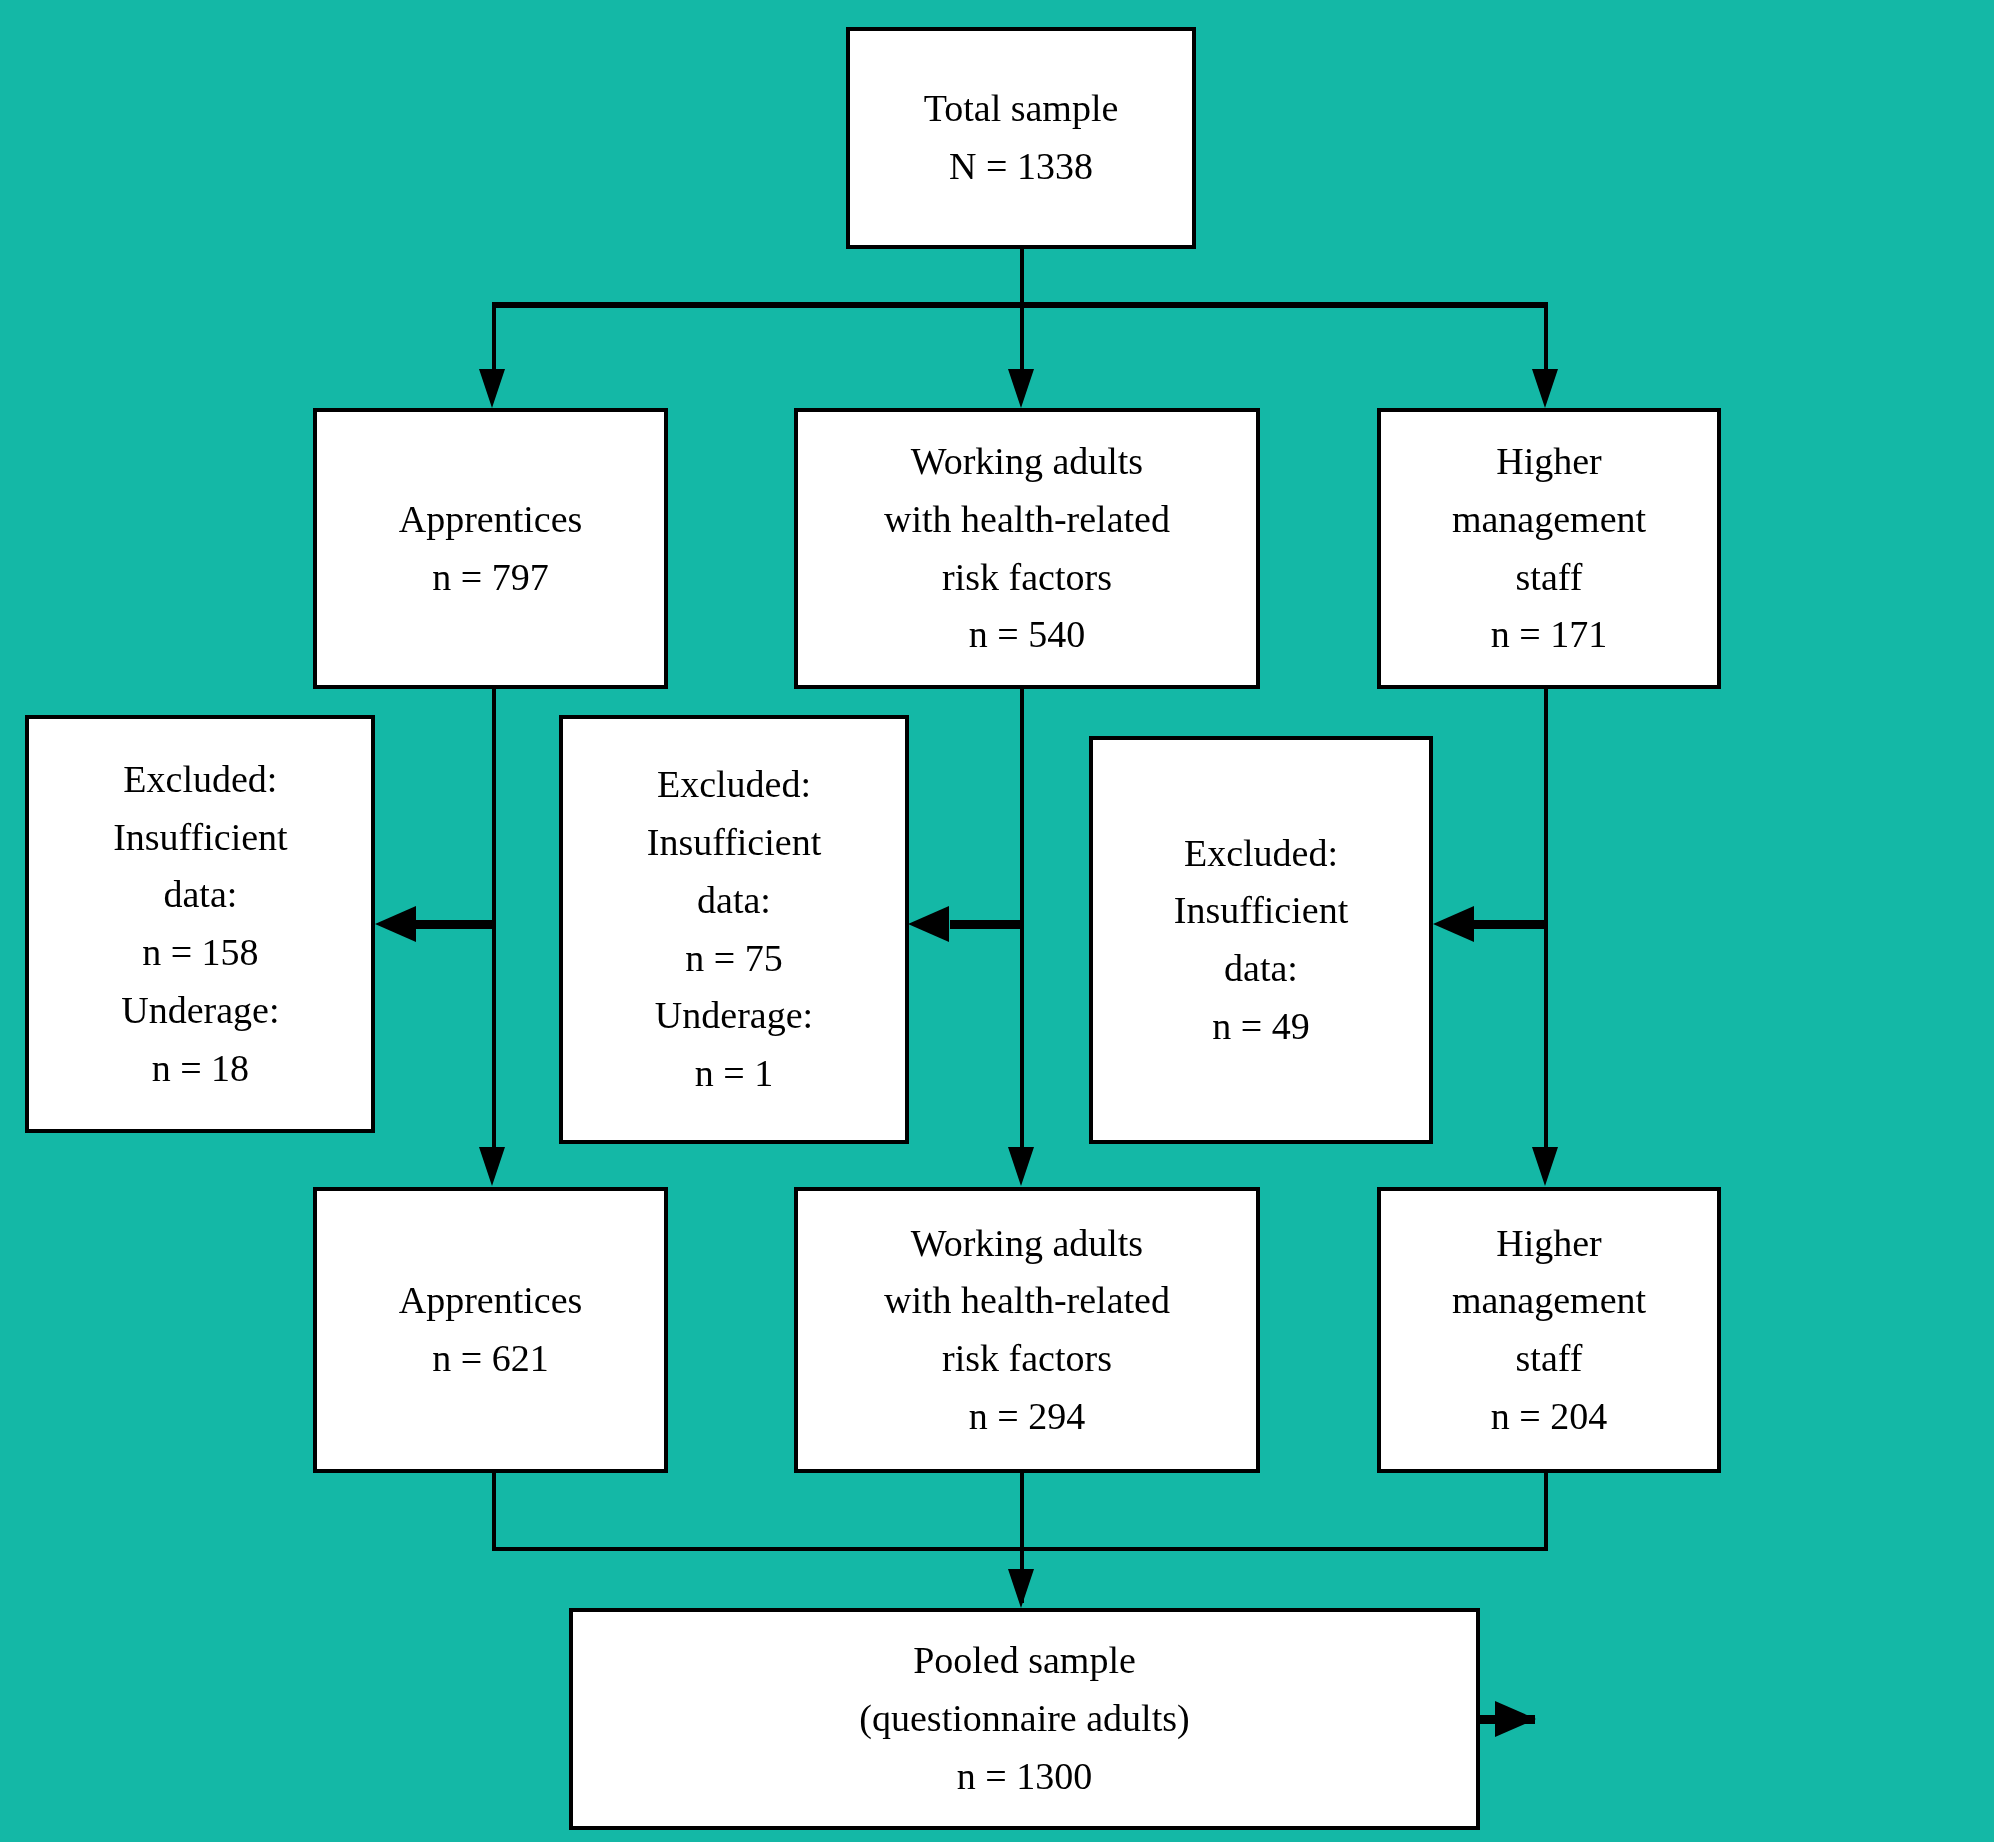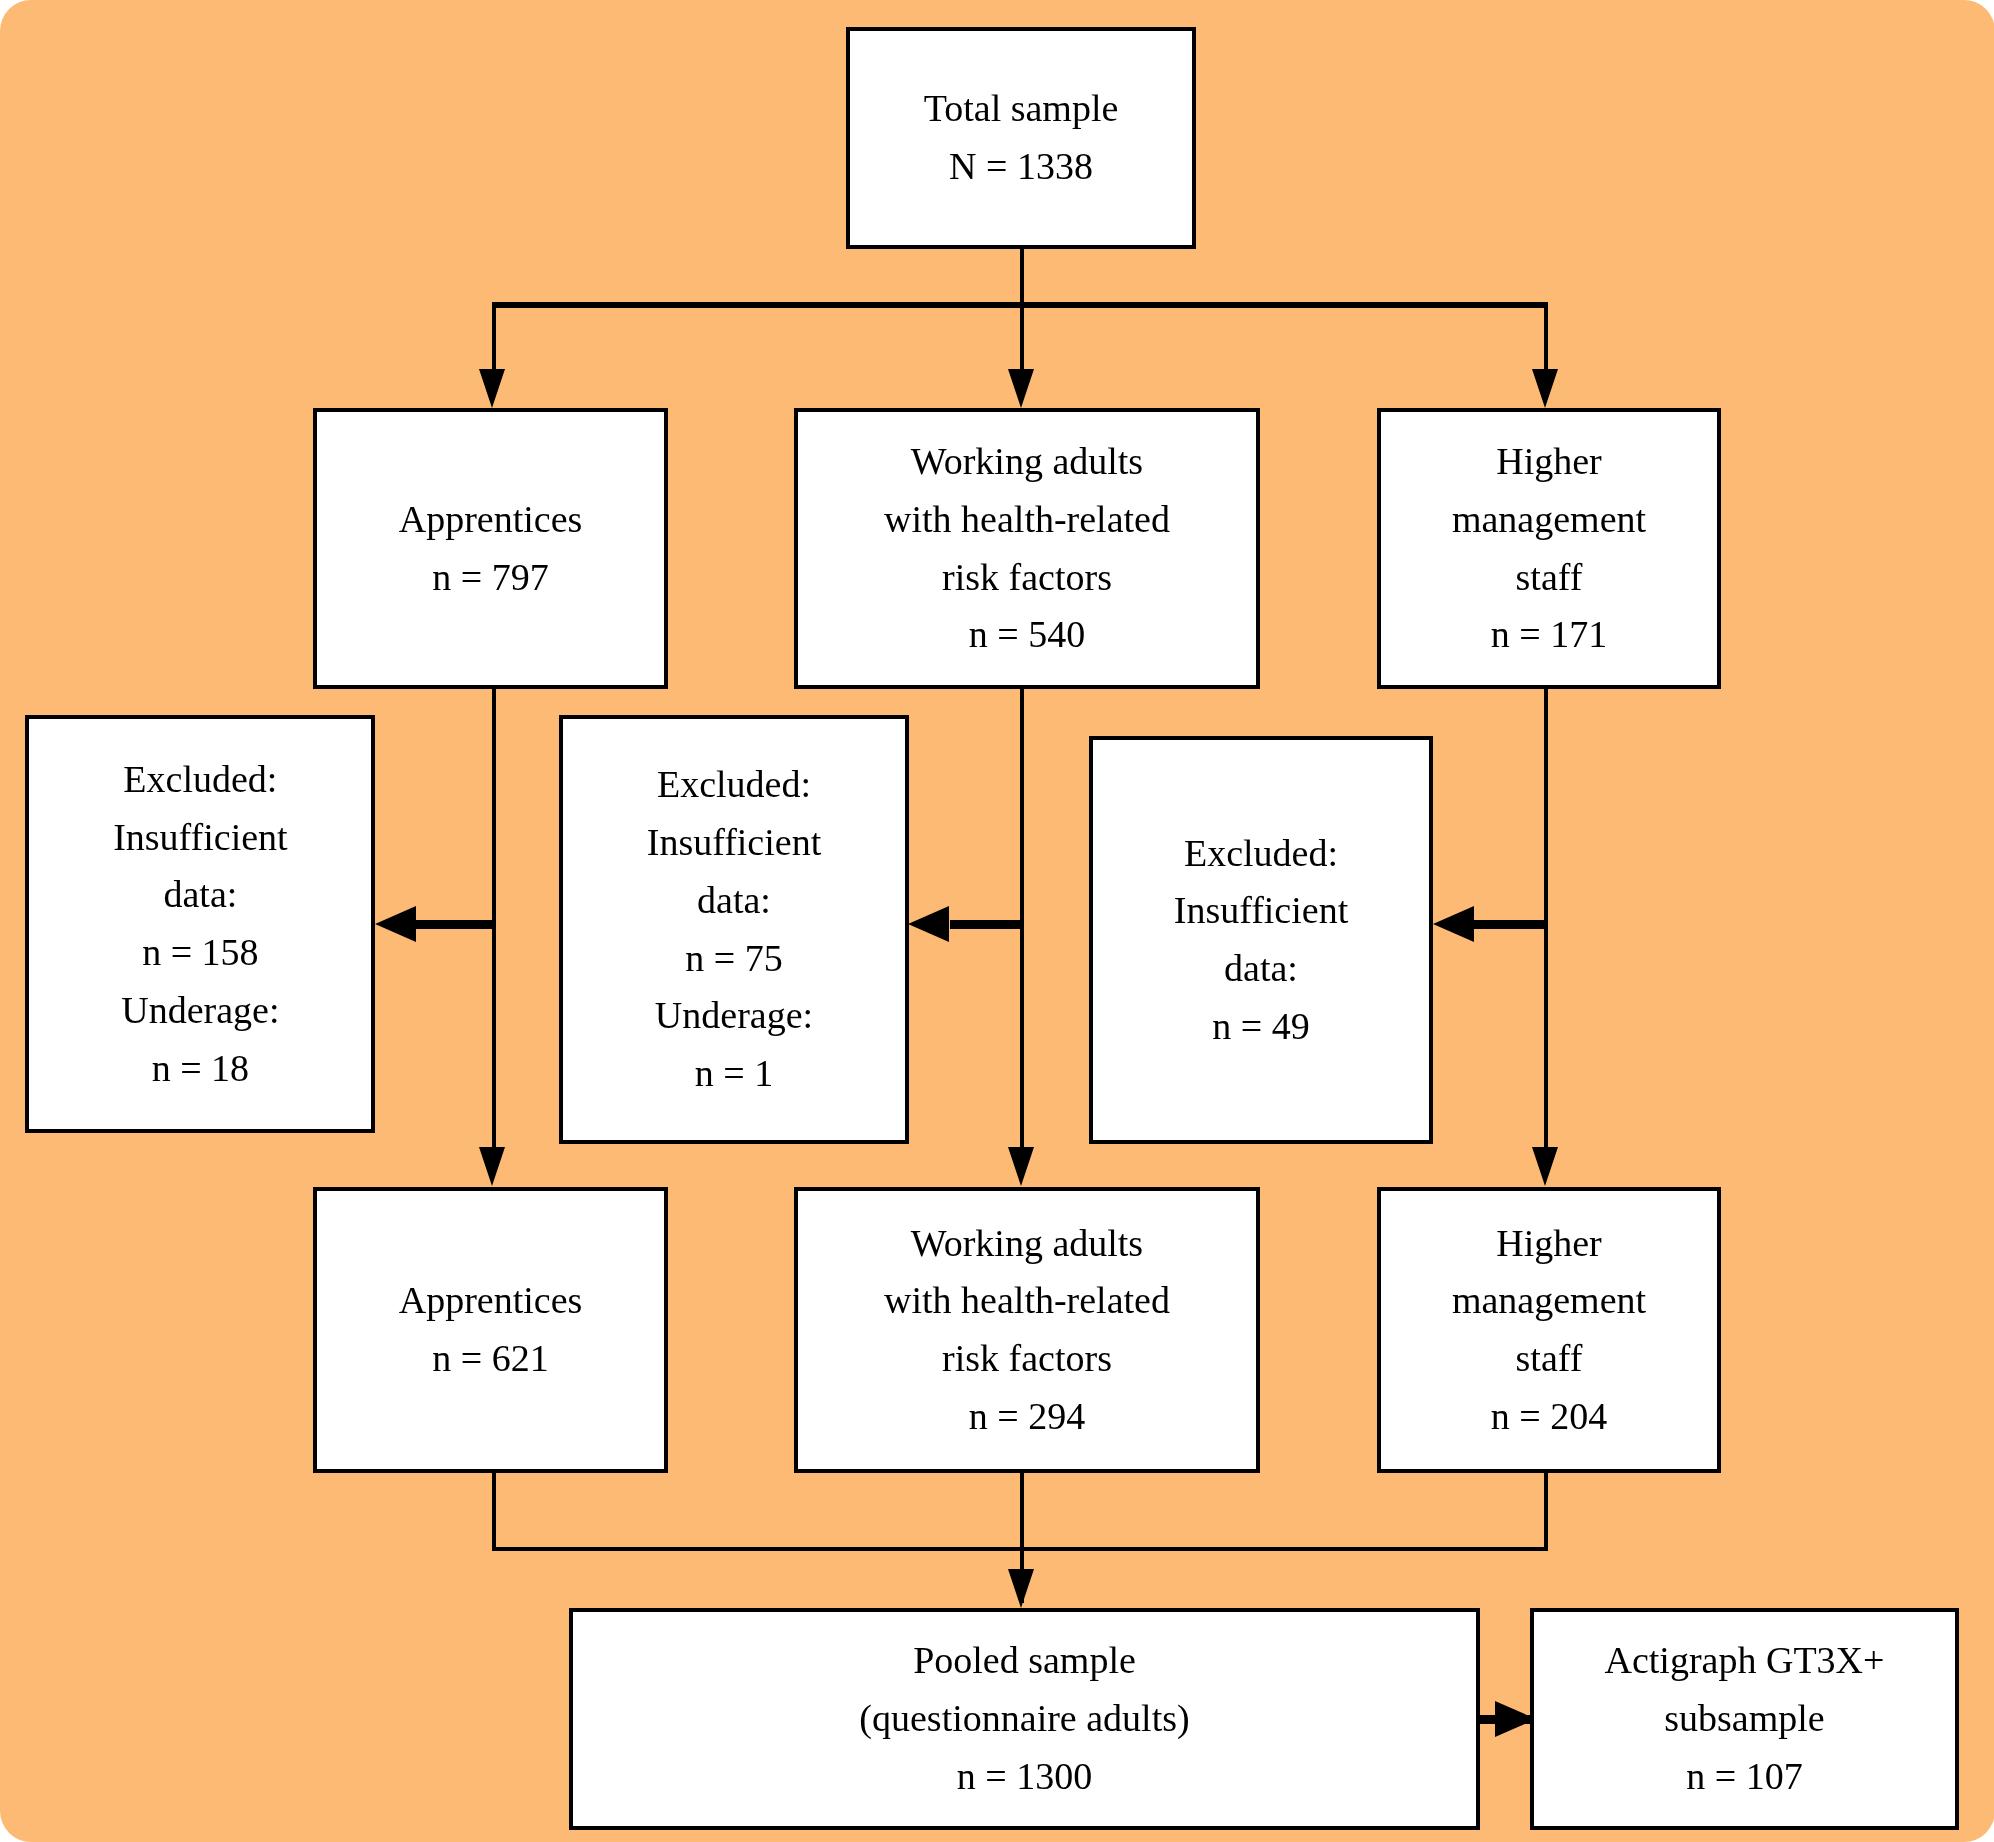--- a/index.html
+++ b/index.html
@@ -5,24 +5,23 @@
 <style>
   html, body {
     margin: 0;
     padding: 0;
     background: #ffffff;
   }
   #canvas {
     position: relative;
     width: 1995px;
     height: 1842px;
-    background: #fdba74;
+    background: #14b8a6;
     font-family: "Liberation Serif", "DejaVu Serif", serif;
     overflow: hidden;
-    border-radius: 31px;
   }
   .node {
     position: absolute;
     box-sizing: border-box;
     border: 4.8px solid #000000;
     background: #ffffff;
     display: flex;
     flex-direction: column;
     align-items: center;
     justify-content: center;
@@ -204,20 +203,15 @@
     <span class="line">staff</span>
     <span class="line">n = 204</span>
   </div>
 
   <div class="node" id="n-pooled">
     <span class="line">Pooled sample</span>
     <span class="line">(questionnaire adults)</span>
     <span class="line">n = 1300</span>
   </div>
 
-  <div class="node" id="n-acti">
-    <span class="line">Actigraph GT3X+</span>
-    <span class="line">subsample</span>
-    <span class="line">n = 107</span>
-  </div>
 
 </div>
 
 
 </body></html>

